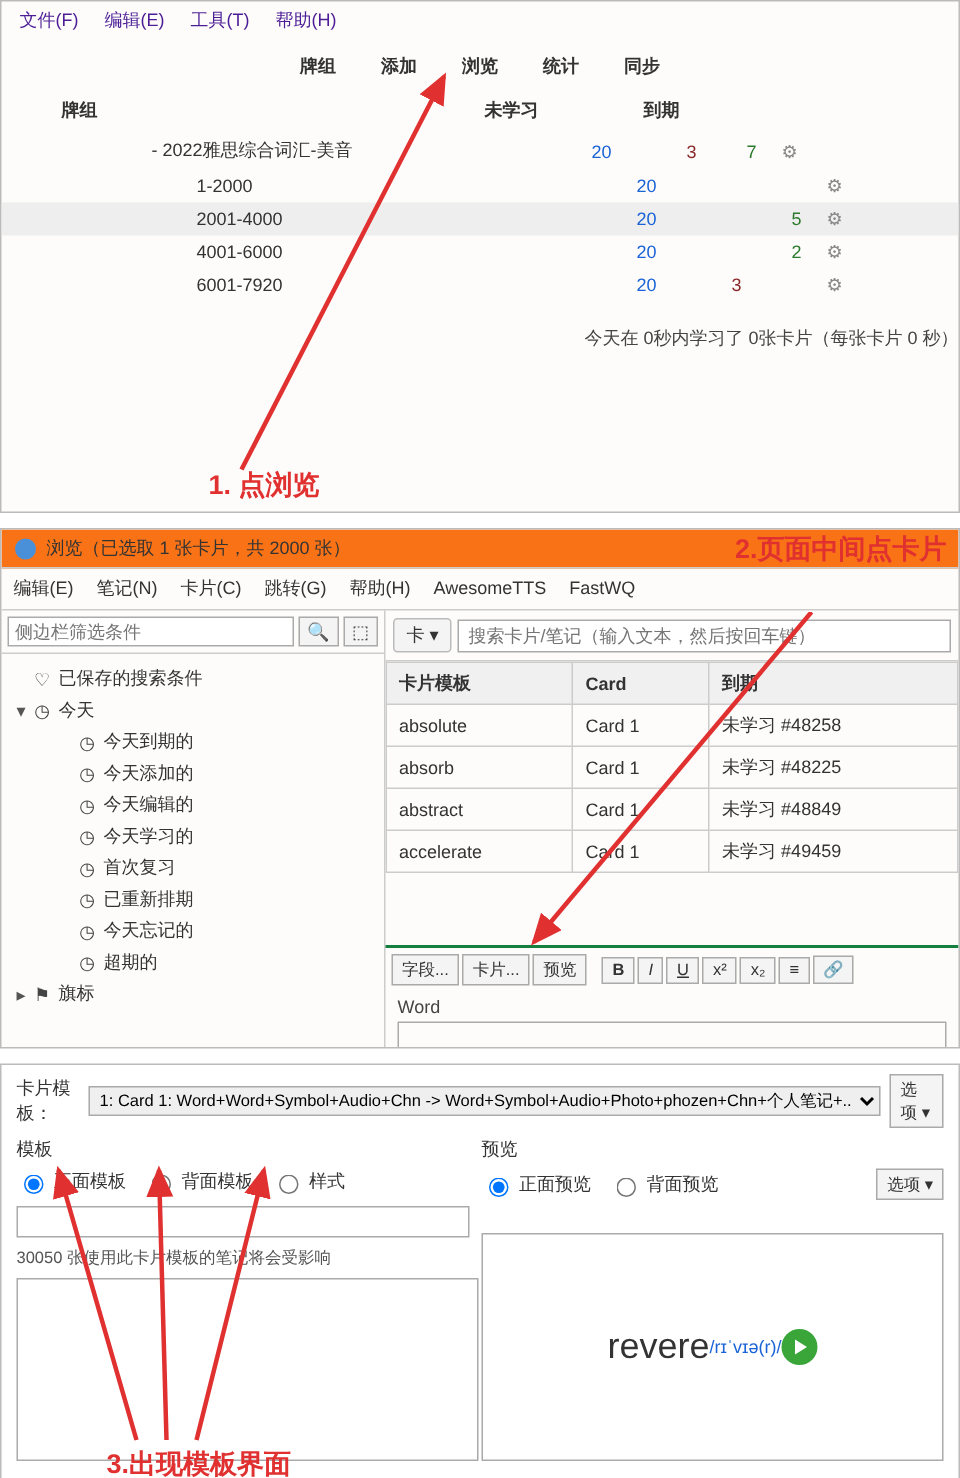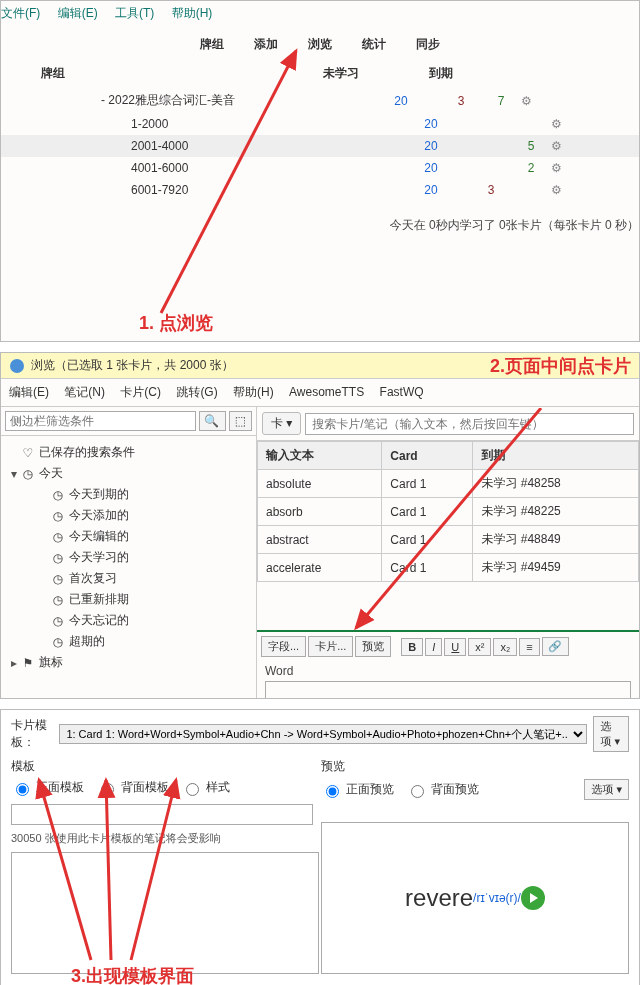--- a/index.html
+++ b/index.html
@@ -1,38 +1,38 @@
 <!DOCTYPE html>
 <html><head>
 <meta charset="utf-8">
 <style>
 html,body{margin:0;padding:0;font-family:"Microsoft YaHei",Arial,sans-serif;font-size:12px;background:#fff;color:#333}
 .pane{border:1px solid #bbb;background:#fdfcfb;margin:0;overflow:hidden}
-.menubar{padding:4px 0;color:#0f766e}
+.menubar{padding:4px 12px;color:#4c1d95}
 .menubar span{margin-right:14px}
 .navtabs{display:flex;justify-content:center;gap:30px;padding:10px 0 6px 0;font-weight:bold;color:#333}
 .navtabs span{cursor:pointer}
 .deckhead{display:flex;padding:6px 40px;font-weight:bold}
 .deckhead .c1{flex:0 0 260px}
 .deckhead .c2{flex:0 0 80px;text-align:center}
 .deckhead .c3{flex:0 0 80px;text-align:center}
 .deckrow{display:flex;padding:4px 40px;align-items:center}
 .deckrow.alt{background:#eee}
 .deckrow .c1{flex:0 0 260px}
 .deckrow .c2{flex:0 0 80px;text-align:center;color:#1a63d6}
 .deckrow .c3{flex:0 0 40px;text-align:center;color:#8b2a2a}
 .deckrow .c4{flex:0 0 40px;text-align:center;color:#2d7a2d}
 .deckrow .gear{flex:0 0 20px;color:#888}
 .indent{padding-left:60px}
 .indent2{padding-left:90px}
 .studynote{text-align:right;padding:16px 0 24px 0;color:#444}
 .annot{position:absolute;color:#e03030;font-size:18px;font-weight:bold;pointer-events:none}
 .rel{position:relative}
 svg.arrow{position:absolute;pointer-events:none}
-.titlebar{display:flex;align-items:center;padding:4px 8px;background:#fef9c3;border-bottom:1px solid #ccc}
+.titlebar{display:flex;align-items:center;padding:4px 8px;background:#f97316;border-bottom:1px solid #ccc}
 .titlebar .ico{width:16px;height:16px;margin-right:6px}
 .browser-menu{padding:5px 8px;border-bottom:1px solid #ccc}
 .browser-menu span{margin-right:12px}
 .splitter{display:flex;height:300px}
 .leftcol{width:255px;border-right:1px solid #ccc;display:flex;flex-direction:column}
 .filterbar{display:flex;align-items:center;padding:4px;border-bottom:1px solid #ccc}
 .filterbar input{flex:1;border:1px solid #aaa;padding:2px 4px;font-size:12px}
 .iconbtn{border:1px solid #aaa;background:#f4f4f4;padding:2px 5px;margin-left:3px;cursor:pointer}
 .tree{padding:6px 4px;overflow:auto;flex:1}
 .tree .row{padding:2px 0 2px 6px;display:flex;align-items:center;cursor:pointer}
@@ -225,21 +225,21 @@
     </div>
     <div class="rightcol">
       <div class="searchbar">
         <span class="tag"><span>卡</span> ▾</span>
         <input placeholder="搜索卡片/笔记（输入文本，然后按回车键）" style="">
       </div>
       <div style="flex:1;overflow:auto">
       <table class="cards">
         <thead>
               <tr>
-          <th>输入文本</th>
+          <th>卡片模板</th>
           <th>Card</th>
           <th>到期</th>
         </tr>
             </thead>
         <tbody id="cardrows">
               <tr>
                 <td>absolute</td>
                 <td>Card 1</td>
                 <td>未学习 #48258</td>
               </tr>

